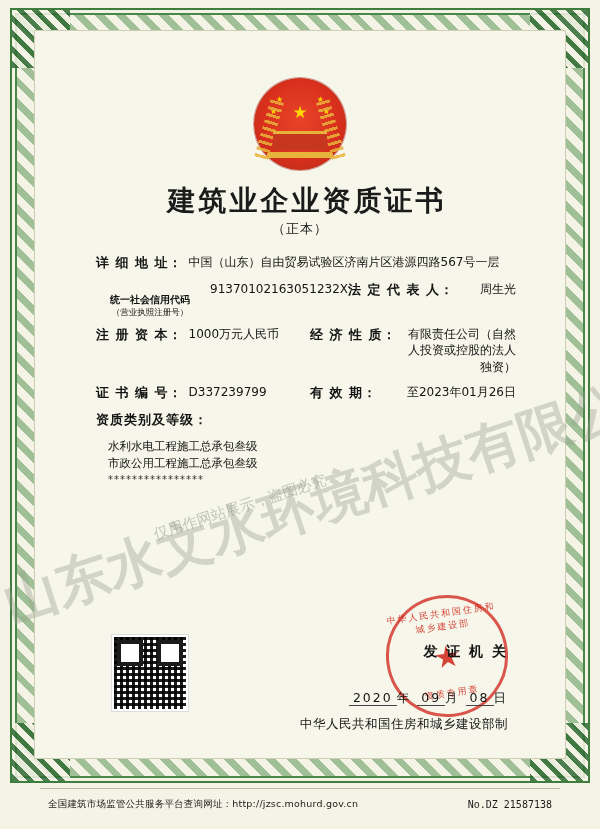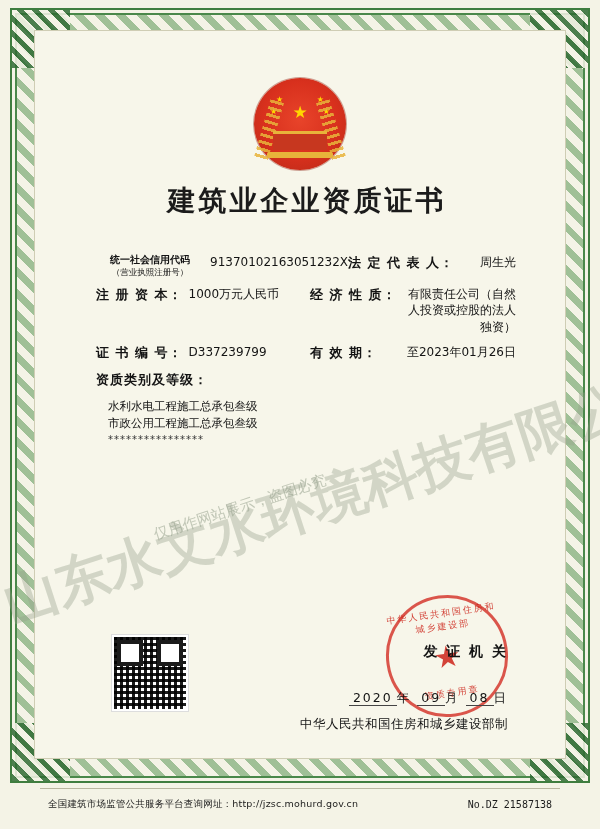--- a/index.html
+++ b/index.html
@@ -131,20 +131,21 @@
     white-space: nowrap;
     letter-spacing: 1px;
   }
   .lbl-credit {
     font-weight: bold;
     font-size: 10px;
     line-height: 1.15;
     width: 108px;
     text-align: center;
     white-space: nowrap;
+    margin-top: 13px;
   }
   .lbl-credit .sm { font-size: 8.5px; font-weight: normal; }
   .val {
     margin-left: 6px;
     font-size: 12px;
     line-height: 1.35;
     flex: 1;
   }
   .val-name { font-size: 12.5px; }
   .row-2col { display: flex; width: 100%; }
@@ -294,24 +295,29 @@
       <span class="ministar m3">★</span>
       <span class="ministar m4">★</span>
       <span class="wheat-l"></span>
       <span class="wheat-r"></span>
       <span class="gate"></span>
       <span class="base"></span>
     </div>
   </div>
 
   <div class="title">建筑业企业资质证书</div>
+  <div class="subtitle">（正本）</div>
 
   <div class="fields">
 
 
+    <div class="row">
+      <span class="lbl">详 细 地 址：</span>
+      <span class="val">中国（山东）自由贸易试验区济南片区港源四路567号一层</span>
+    </div>
 
     <div class="row">
       <div class="row-2col">
         <div class="col-a">
           <span class="lbl-credit">
             <span>统一社会信用代码</span><br>
             <span class="sm">（营业执照注册号）</span>
           </span>
           <span class="val">91370102163051232X</span>
         </div>

